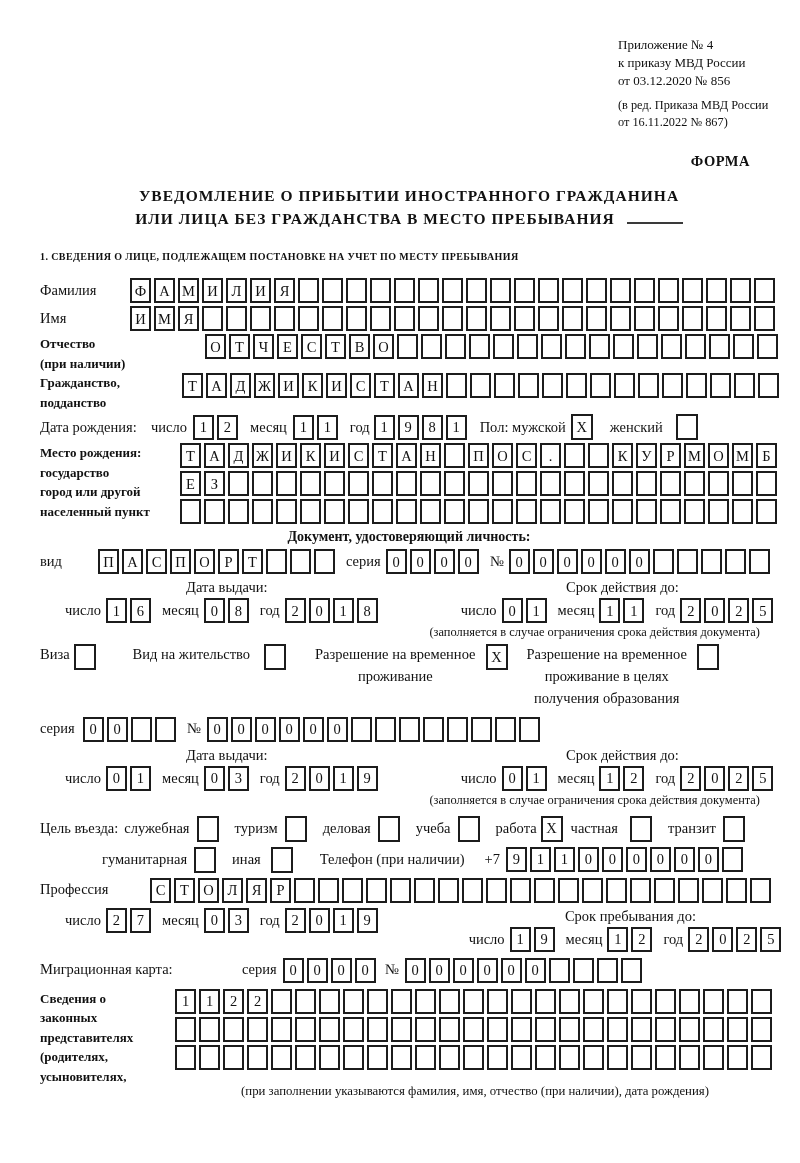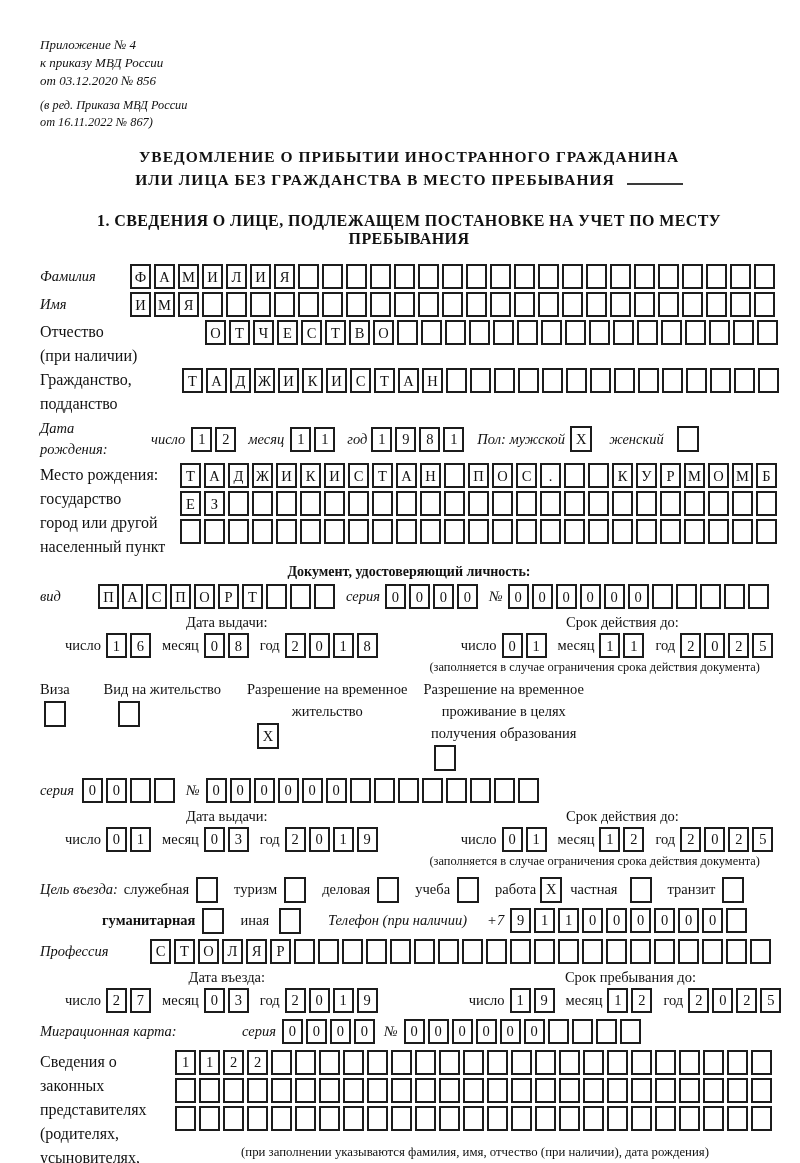--- a/index.html
+++ b/index.html
@@ -3,71 +3,72 @@
 <meta charset="utf-8">
 <style>
   * { margin:0; padding:0; box-sizing:border-box; }
   html,body { background:#ffffff; }
   .page {
     width:800px; height:1163px; margin:0 auto; background:#ffffff;
     font-family:"Liberation Serif", serif; color:#111;
     padding:36px 22px 0 40px; overflow:hidden; position:relative;
   }
   
-  .annex { font-size:13px; line-height:1.38;font-style:italic; }
+  .annex { margin-left:578px; font-size:13px; line-height:1.38; }
   .annex .ed { margin-top:7px; font-size:12.3px; }
   .forma { text-align:right; margin:22px 28px 0 0; font-weight:bold; font-size:14.5px; letter-spacing:0.5px; }
   .title { text-align:center; font-weight:bold; font-size:15.5px; letter-spacing:1px; margin-top:14px; line-height:1.5; }
   .title-underline { display:inline-block; width:56px; border-bottom:2.5px solid #3a3a3a; height:0.85em; margin-left:12px; }
-  .sec-title { font-weight:bold; font-size:16px; letter-spacing:0.4px; margin-top:21px;text-align:center; }
+  .sec-title { font-weight:bold; font-size:10px; letter-spacing:0.4px; margin-top:21px; }
   
   .frow { display:flex; align-items:center; margin-top:3px; font-size:14.5px; }
   .frow.top { align-items:flex-start; }
-  .lbl { flex:0 0 auto; font-size:14.5px; line-height:1.45;font-style:italic; }
-  .lblcol { flex:0 0 auto; font-size:16px; line-height:1.5; }
+  .lbl { flex:0 0 auto; font-size:14.5px; line-height:1.45; }
+  .lblcol { flex:0 0 auto; font-size:13px; line-height:1.5;font-weight:bold; }
   .cells { display:inline-flex; flex:0 0 auto; }
   .cell {
     width:21px; height:25px; border:2px solid #1c1c1c; margin-right:3px;
     display:inline-flex; align-items:center; justify-content:center;
     font-size:14.5px; line-height:1; flex:0 0 auto; background:#fff;
   }
   .cb .cell { width:22px; height:26px; }
   .gridrows .cells { margin-top:3px; }
   
   .daterow { display:flex; margin-top:5px; }
   .dg { flex:0 0 auto; }
   .dg-title { text-align:center; font-size:14.5px; margin-bottom:2px; }
   .dg-line { display:flex; align-items:center; font-size:14.5px; }
   .dg-line .w { margin-right:5px; }
   .dg-line .cells { margin-right:8px; }
   .note { text-align:right; font-size:12.4px; margin:2px 18px 0 0; }
   .docheader { text-align:center; font-weight:bold; font-size:14px; margin-top:5px; }
   .plain { font-size:14.5px; margin-top:8px; line-height:1.65; }
   
   .cbrow { display:flex; align-items:flex-start; margin-top:4px; font-size:14.5px; }
-  .cbitem { display:flex; align-items:flex-start;flex-direction:column; }
+  .cbitem { display:flex; align-items:flex-start; }
   .cbitem .txt { line-height:1.5; }
   .cbitem .txt.center { text-align:center; }
   .pword { margin-left:13px; }
   .purpose-row .cb { margin-left:7px; }
   .footnote { font-size:12.8px; margin-top:14px; text-align:center; }
 </style>
 </head>
 <body>
 
 <div class="page">
 
   <div class="annex">
     <div>Приложение № 4</div>
     <div>к приказу МВД России</div>
     <div>от 03.12.2020 № 856</div>
     <div class="ed">(в ред. Приказа МВД России</div>
     <div class="ed" style="margin-top:0;">от 16.11.2022 № 867)</div>
   </div>
 
+  <div class="forma">ФОРМА</div>
 
   <div class="title">
     <div>УВЕДОМЛЕНИЕ О ПРИБЫТИИ ИНОСТРАННОГО ГРАЖДАНИНА</div>
     <div><span>ИЛИ ЛИЦА БЕЗ ГРАЖДАНСТВА В МЕСТО ПРЕБЫВАНИЯ</span><span class="title-underline"></span></div>
   </div>
 
   <div class="sec-title">1. СВЕДЕНИЯ О ЛИЦЕ, ПОДЛЕЖАЩЕМ ПОСТАНОВКЕ НА УЧЕТ ПО МЕСТУ ПРЕБЫВАНИЯ</div>
 
   <div class="frow" style="margin-top:16px;">
     <span class="lbl" style="width:90px;">Фамилия</span>
@@ -420,21 +421,21 @@
     </div>
     <div class="cbitem" style="margin-left:34px;">
       <span class="txt">Вид на жительство</span>
       <span class="cells cb" style="margin-left:14px;">
           <span class="cell"></span>
         </span>
     </div>
     <div class="cbitem" style="margin-left:26px;">
       <span class="txt center">
         <div>Разрешение на временное</div>
-        <div>жительство</div>
+        <div>проживание</div>
       </span>
       <span class="cells cb" style="margin-left:10px;">
           <span class="cell">X</span>
         </span>
     </div>
     <div class="cbitem" style="margin-left:16px;">
       <span class="txt center">
         <div>Разрешение на временное</div>
         <div>проживание в целях</div>
         <div>получения образования</div>
@@ -546,21 +547,21 @@
     <span class="cells cb" style="margin-left:12px;">
         <span class="cell"></span>
       </span>
     <span class="pword">транзит</span>
     <span class="cells cb">
         <span class="cell"></span>
       </span>
   </div>
 
   <div class="frow purpose-row" style="margin-top:5px;">
-    <span class="pword" style="margin-left:62px;font-weight:bold;">гуманитарная</span>
+    <span class="pword" style="margin-left:62px;">гуманитарная</span>
     <span class="cells cb">
         <span class="cell"></span>
       </span>
     <span class="pword" style="">иная</span>
     <span class="cells cb" style="margin-left:10px;">
         <span class="cell"></span>
       </span>
     <span class="lbl" style="margin-left:24px;">Телефон (при наличии)</span>
     <span class="lbl" style="margin-left:20px;">+7</span>
     <span class="cells" style="margin-left:6px;">
@@ -604,21 +605,20 @@
         <span class="cell"></span>
         <span class="cell"></span>
         <span class="cell"></span>
         <span class="cell"></span>
         <span class="cell"></span>
       </span>
   </div>
 
   <div class="daterow">
     <div class="dg" style="margin-left:25px;">
-      <div class="dg-title">Дата въезда:</div>
       <div class="dg-line">
         <span class="w">число</span>
         <span class="cells">
             <span class="cell">2</span>
             <span class="cell">7</span>
           </span>
         <span class="w">месяц</span>
         <span class="cells">
             <span class="cell">0</span>
             <span class="cell">3</span>

